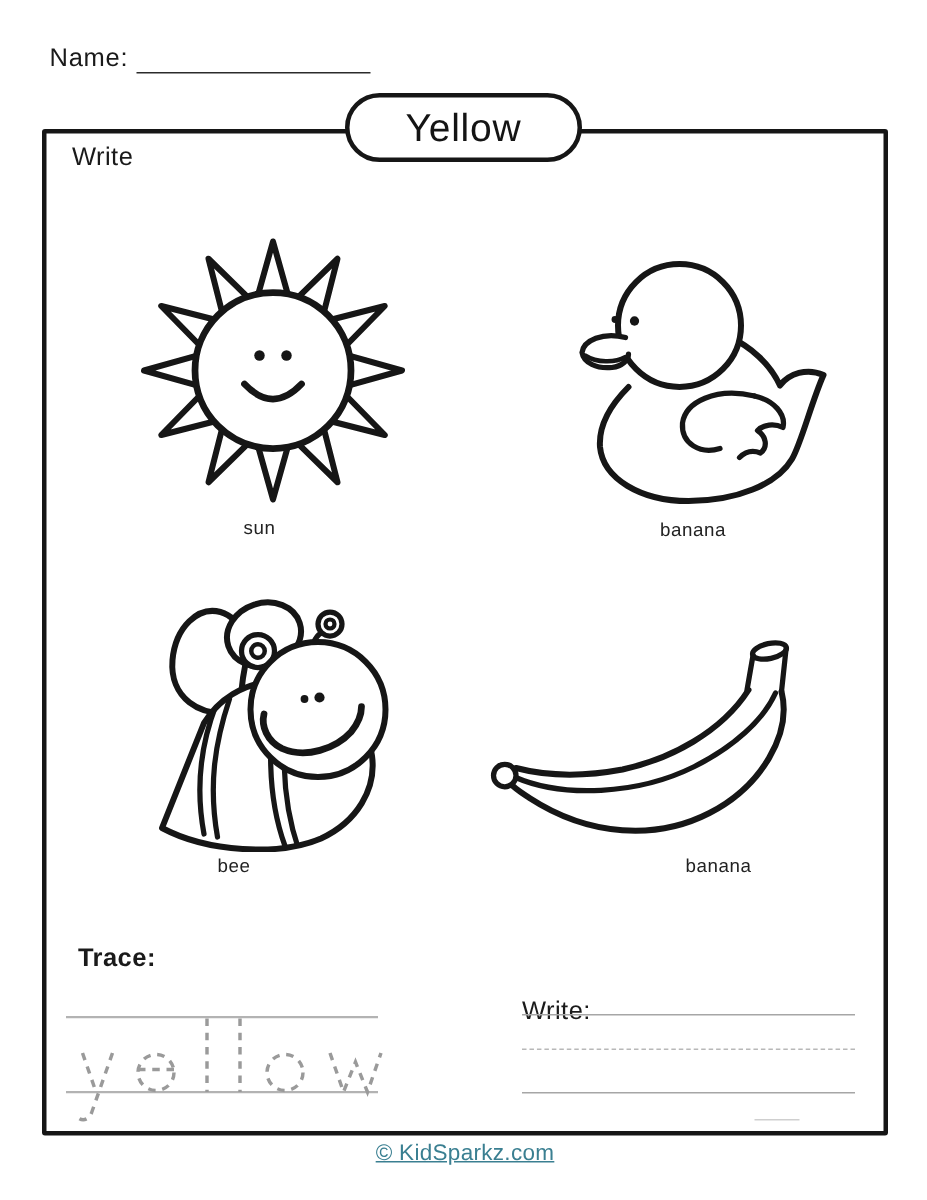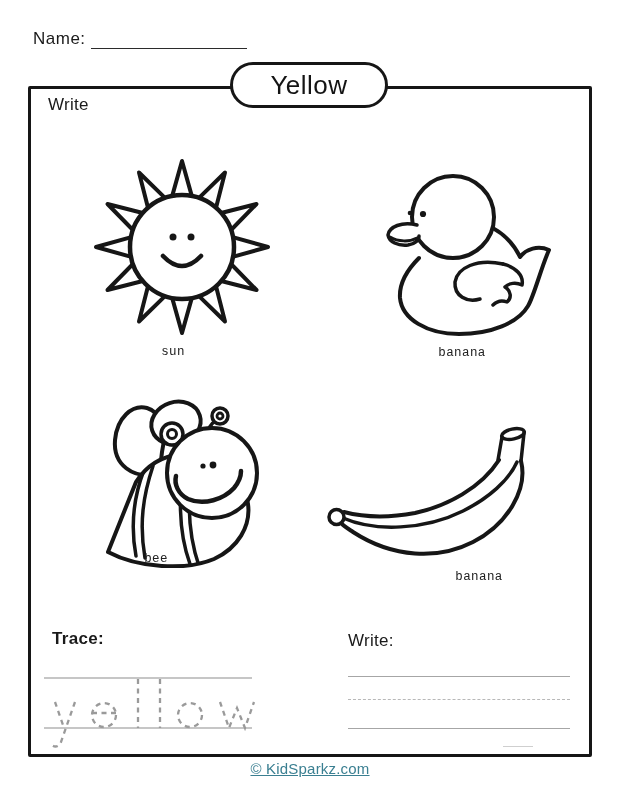--- a/index.html
+++ b/index.html
@@ -7,23 +7,23 @@
   .page{position:relative;width:618px;height:800px;background:#ffffff;overflow:hidden;}
   .abs{position:absolute;}
   .hand{color:#1a1a1a;}
   .name-label{left:33px;top:29px;font-size:17px;letter-spacing:.5px;}
   .name-line{left:91px;top:27px;width:156px;height:21px;border-bottom:1.7px solid #2b2b2b;}
   .frame{left:28px;top:86px;width:564px;height:671px;border:3px solid #161616;box-sizing:border-box;border-radius:2px;z-index:1;}
   .title-badge{left:230px;top:62px;width:158px;height:46px;background:#fff;border:3px solid #161616;border-radius:24px;box-sizing:border-box;display:flex;align-items:center;justify-content:center;z-index:3;}
   .title-badge span{font-size:26px;color:#141414;letter-spacing:.5px;}
   .color-label{left:48px;top:95px;font-size:17px;z-index:2;letter-spacing:.3px;}
   .fig{z-index:2;}
-  .item-label{font-size:12.5px;color:#222;text-align:center;z-index:2;letter-spacing:.4px;font-family:Liberation Mono, monospace;}
+  .item-label{font-size:12.5px;color:#222;text-align:center;z-index:2;letter-spacing:.4px;}
   .trace-label{left:52px;top:629px;font-size:17px;z-index:2;letter-spacing:.3px;font-weight:bold;}
-  .write-label{left:348px;top:631px;font-size:17px;z-index:2;letter-spacing:.3px;}
+  .write-label{left:348px;top:664px;font-size:17px;z-index:2;letter-spacing:.3px;}
   .wline{left:348px;width:222px;height:0;z-index:2;}
   .wline.solid{border-top:1.6px solid #a6a6a6;}
   .wline.dash{border-top:1.6px dashed #b8b8b8;}
   .stray{left:503px;top:746px;width:30px;height:0;border-top:1.2px solid #cfcfcf;z-index:2;}
   .footer{left:28px;top:760px;width:564px;text-align:center;z-index:2;}
   .footer span{font-size:15px;color:#3a7f91;text-decoration:underline;cursor:pointer;letter-spacing:.2px;}
   .sr-only{position:absolute;width:1px;height:1px;overflow:hidden;clip:rect(0 0 0 0);white-space:nowrap;}
   svg{display:block;}
 </style>
 </head>
@@ -100,21 +100,21 @@
         <path d="M55 70 C45 100, 41 128, 47 162"></path>
         <path d="M88 58 C80 95, 80 135, 92 168"></path>
         <path d="M97 57 C89 95, 89 135, 101 170"></path>
       </g>
       <circle cx="114" cy="77" r="45" fill="#ffffff"></circle>
       <circle cx="105" cy="70" r="2.6" fill="#161616" stroke="none"></circle>
       <circle cx="115" cy="69" r="3.4" fill="#161616" stroke="none"></circle>
       <path d="M78 80 C76 88, 80 98, 90 103 C106 110, 126 103, 136 92 C141 86, 143 80, 143 75" stroke-width="4.5"></path>
     </svg>
   </div>
-  <div class="abs item-label" style="left:96px;top:552px;width:120px;">bee</div>
+  <div class="abs item-label" style="left:96px;top:570px;width:120px;">bee</div>
 
   <div class="abs fig" style="left:323px;top:424px;">
     <svg width="272" height="142" viewBox="0 0 272 142" fill="none" stroke="#161616" stroke-width="4" stroke-linejoin="round" stroke-linecap="round">
       <ellipse cx="190" cy="10" rx="11.5" ry="5" transform="rotate(-12 190 10)" stroke-width="3.5" fill="#ffffff"></ellipse>
       <path d="M179 13 L175 36" stroke-width="3.5"></path>
       <path d="M201 9 L198 37" stroke-width="3.5"></path>
       <path d="M198 37 C205 65, 185 100, 150 118 C115 136, 70 134, 30 108 C24 104, 19 101, 16 97"></path>
       <path d="M176 36 C158 64, 124 82, 92 89 C65 94, 40 93, 21 88"></path>
       <path d="M20 94 C52 108, 102 106, 140 87 C166 74, 186 56, 194 38" stroke-width="3.5"></path>
       <circle cx="13.5" cy="93" r="7.5" stroke-width="3.5" fill="#ffffff"></circle>

